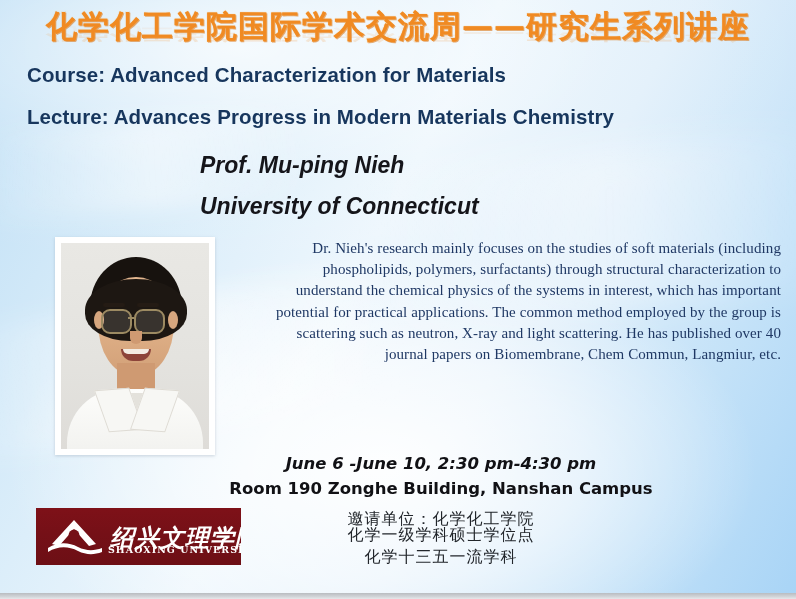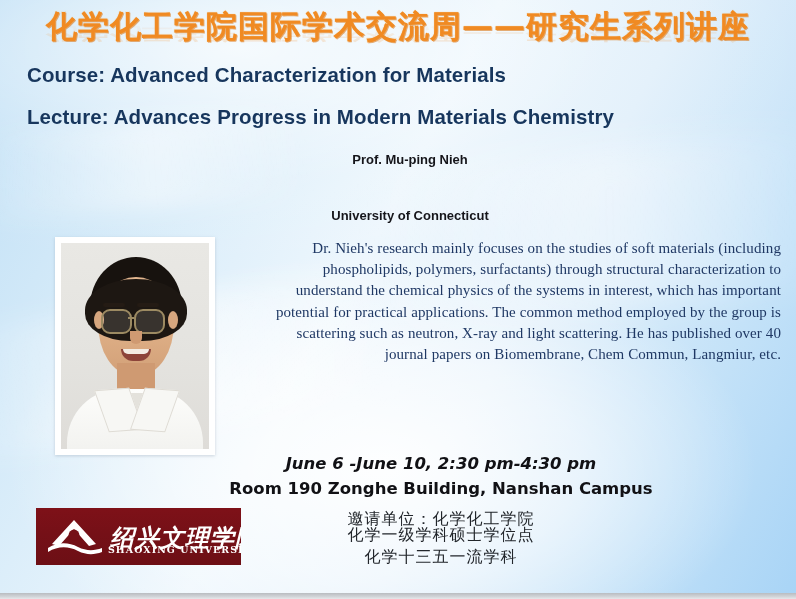--- a/index.html
+++ b/index.html
@@ -105,29 +105,30 @@
     white-space: nowrap;
   }
   #course-line { top: 63px; }
   #lecture-line { top: 105px; }
 
   
   .speaker-line {
     position: absolute;
     left: 200px;
     width: 420px;
-    text-align: center;
+    text-align: left;
     font-family: "Liberation Sans", sans-serif;
     font-weight: bold;
-    font-size: 13px;
+    font-size: 23px;
     color: #15151a;
     white-space: nowrap;
+    font-style: italic;
   }
   #speaker-name { top: 152px; }
-  #speaker-affiliation { top: 208px; }
+  #speaker-affiliation { top: 193px; }
 
   
   #portrait-frame {
     position: absolute;
     left: 55px; top: 237px;
     width: 160px; height: 218px;
     background: #ffffff;
     padding: 0;
     box-shadow: 0 1px 3px rgba(120,140,160,0.35);
     overflow: hidden;

